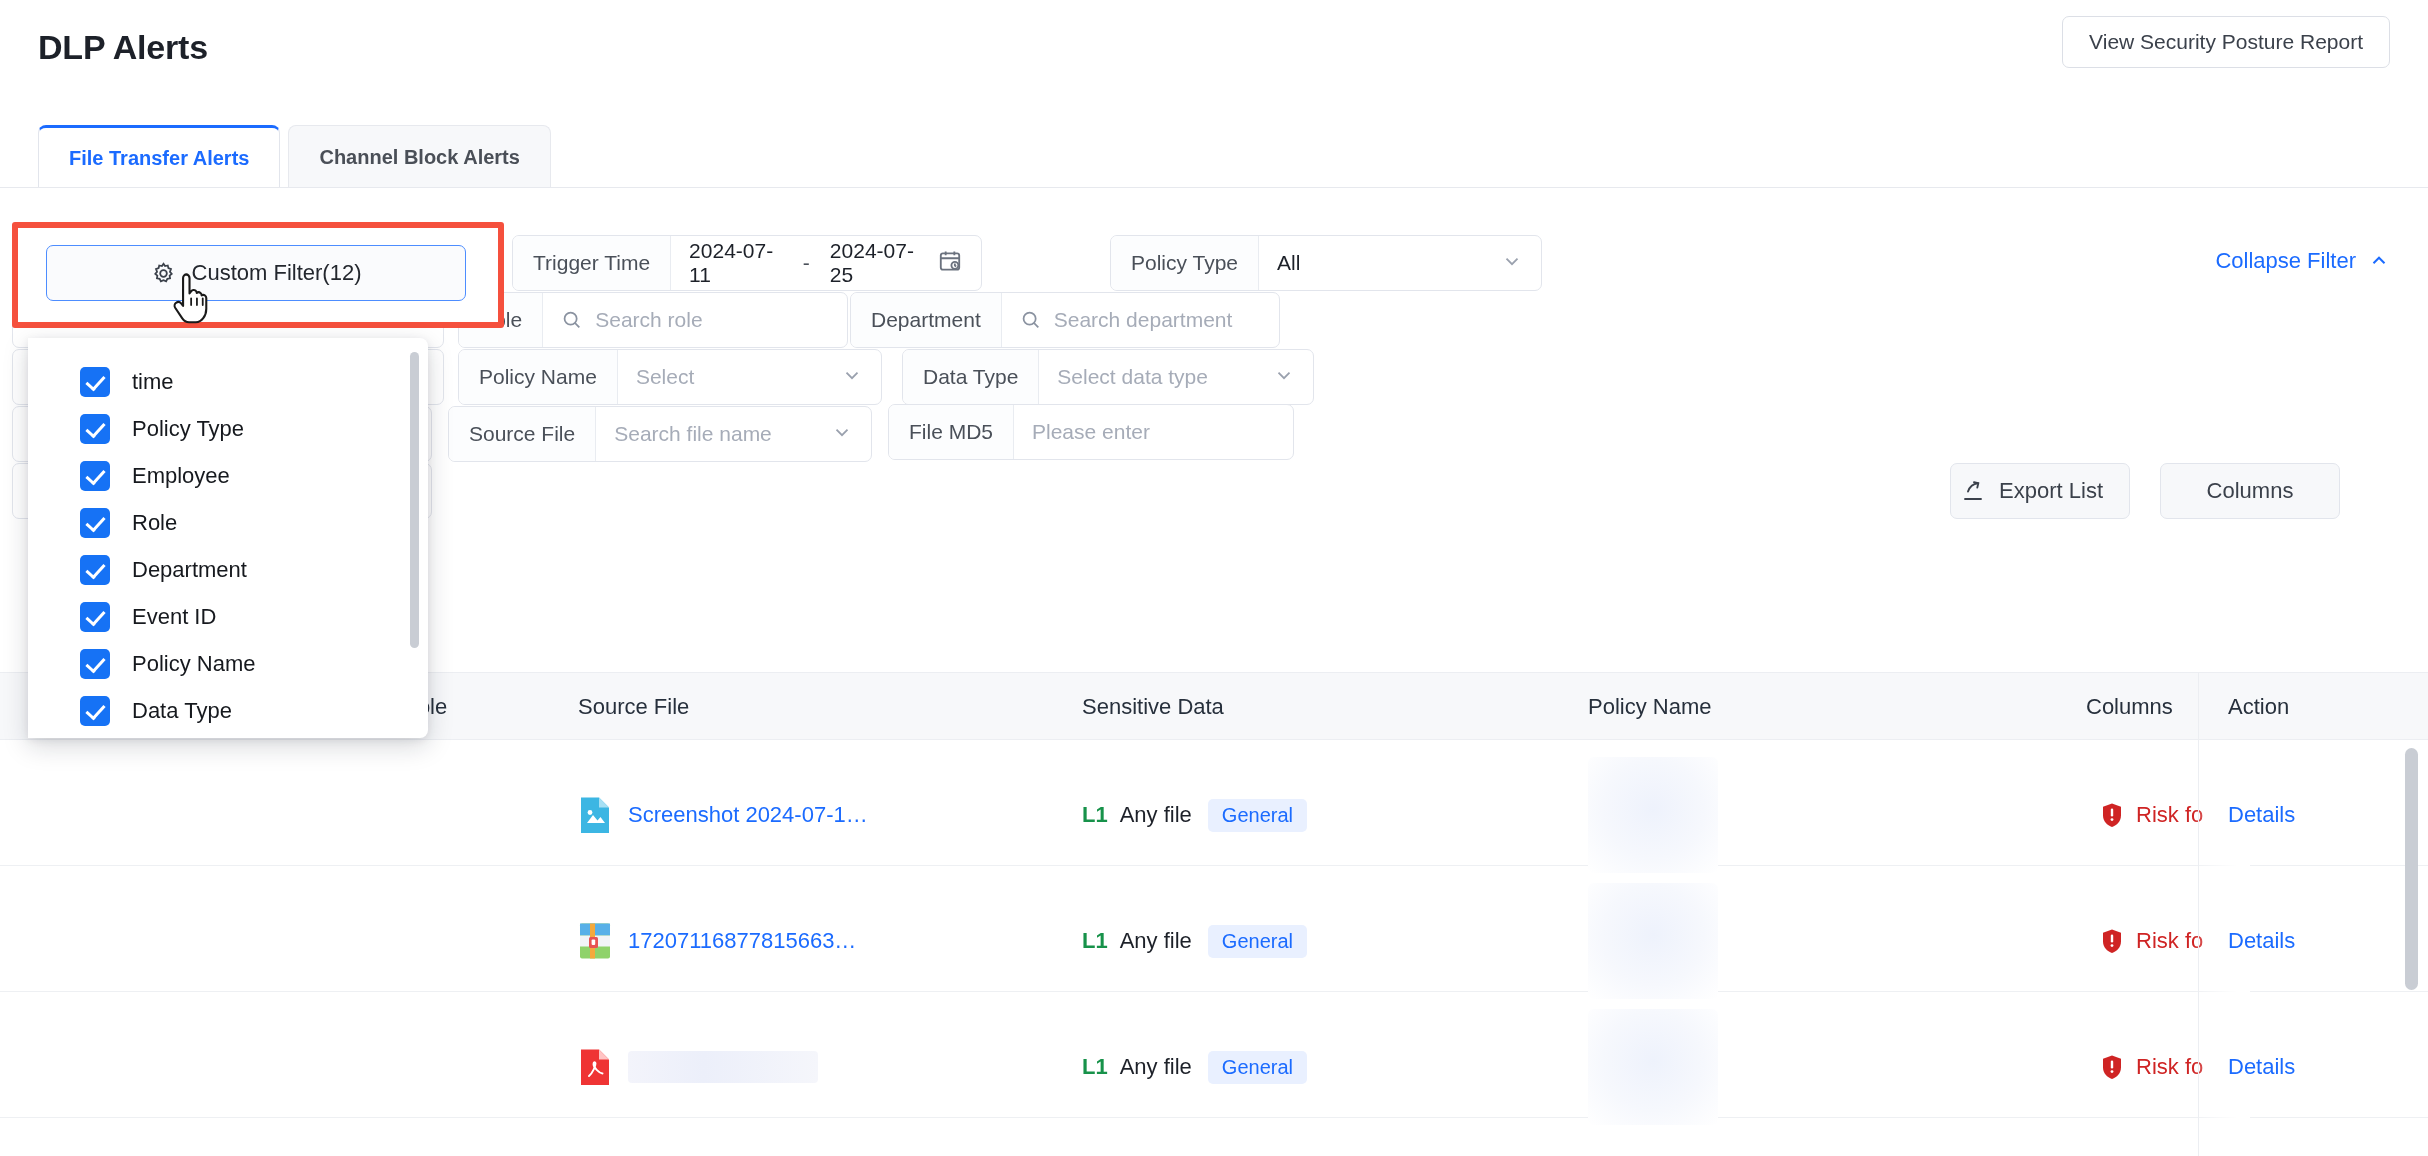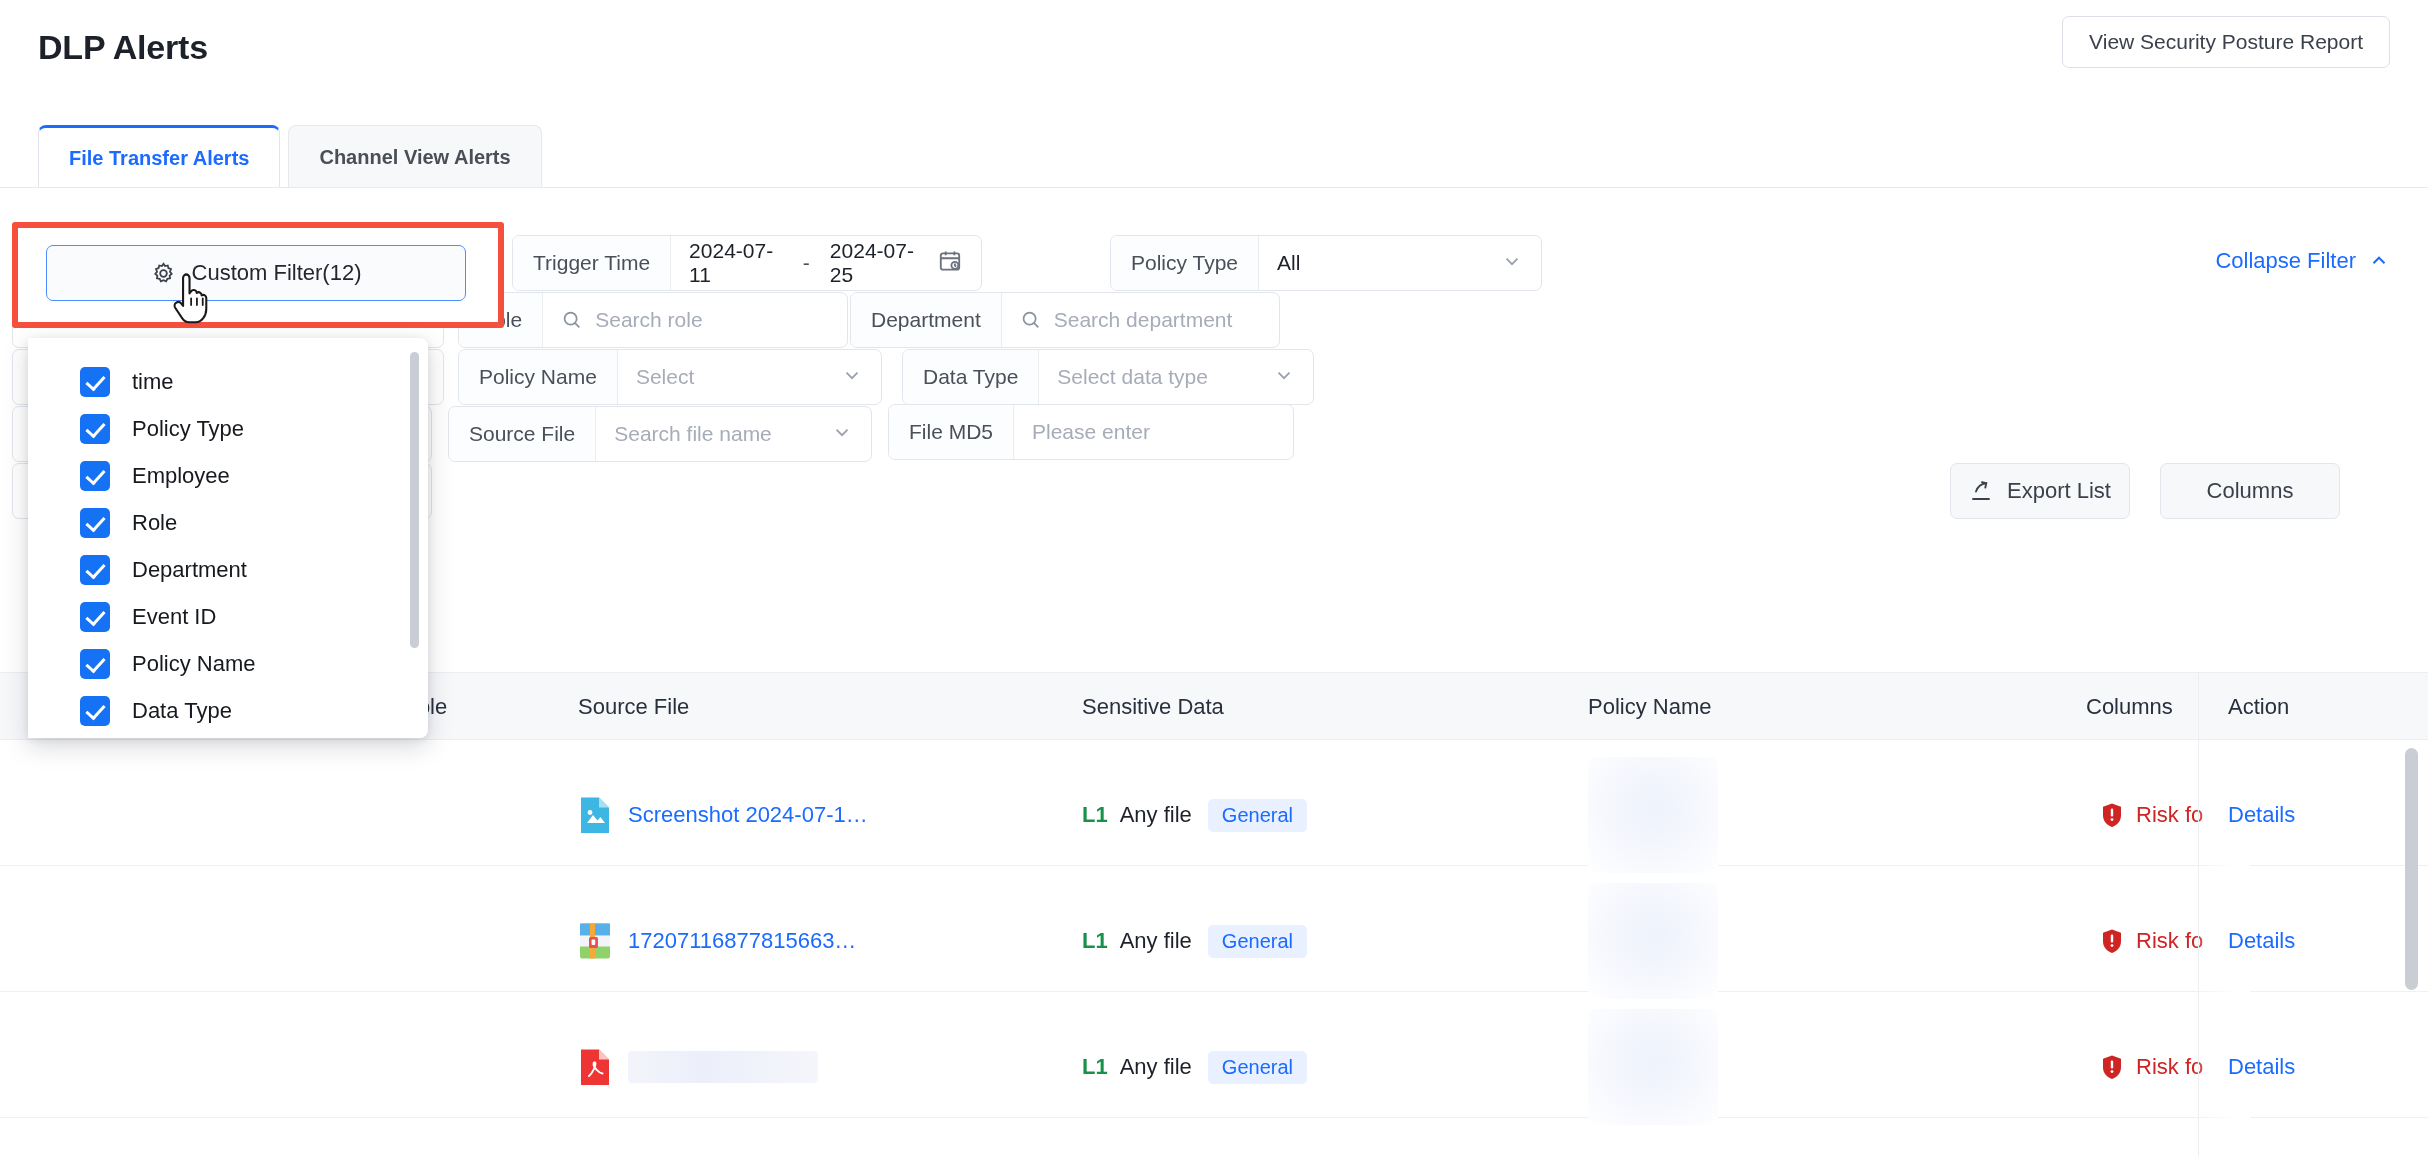--- a/index.html
+++ b/index.html
@@ -388,21 +388,21 @@
     <div class="posture-btn">
       <span>View Security Posture Report</span>
     </div>
   </div>
 
   <div class="tabs">
     <div class="tab active">
       <span>File Transfer Alerts</span>
     </div>
     <div class="tab inactive">
-      <span>Channel View Alerts</span>
+      <span>Channel Block Alerts</span>
     </div>
   </div>
   <div class="tabs-underline"></div>
 
   <div class="filter-zone">
 
     <div class="fld" style="left:512px; top:47px; width:470px;">
       <div class="fld-label">Trigger Time</div>
       <div class="fld-body">
         <span>2024-07-11</span>
@@ -530,21 +530,21 @@
     <div class="fld" style="left:12px; top:275px; width:420px;">
       <div class="fld-body">
         <span class="chev">
           <svg width="22" height="22" viewBox="0 0 24 24" fill="none" stroke="currentColor" stroke-width="2">
               <path d="M6 9.5l6 6 6-6"></path>
             </svg>
         </span>
       </div>
     </div>
 
-    <div class="action-btn" style="left:1950px; top:275px; width:180px;">
+    <div class="action-btn" style="left:1950px; top:275px; width:180px;justify-content:flex-end;">
       <span class="export-ico">
         <svg width="24" height="24" viewBox="0 0 24 24" fill="none" stroke="currentColor" stroke-width="1.9" stroke-linecap="round">
           <path d="M4 20h16"></path>
             <path d="M7 12.5C9 6.5 13.5 4.6 17 4.2"></path>
             <path d="M13 3.3l4.3 1-1 4.3"></path>
         </svg>
       </span>
       <span>Export List</span>
     </div>
 

